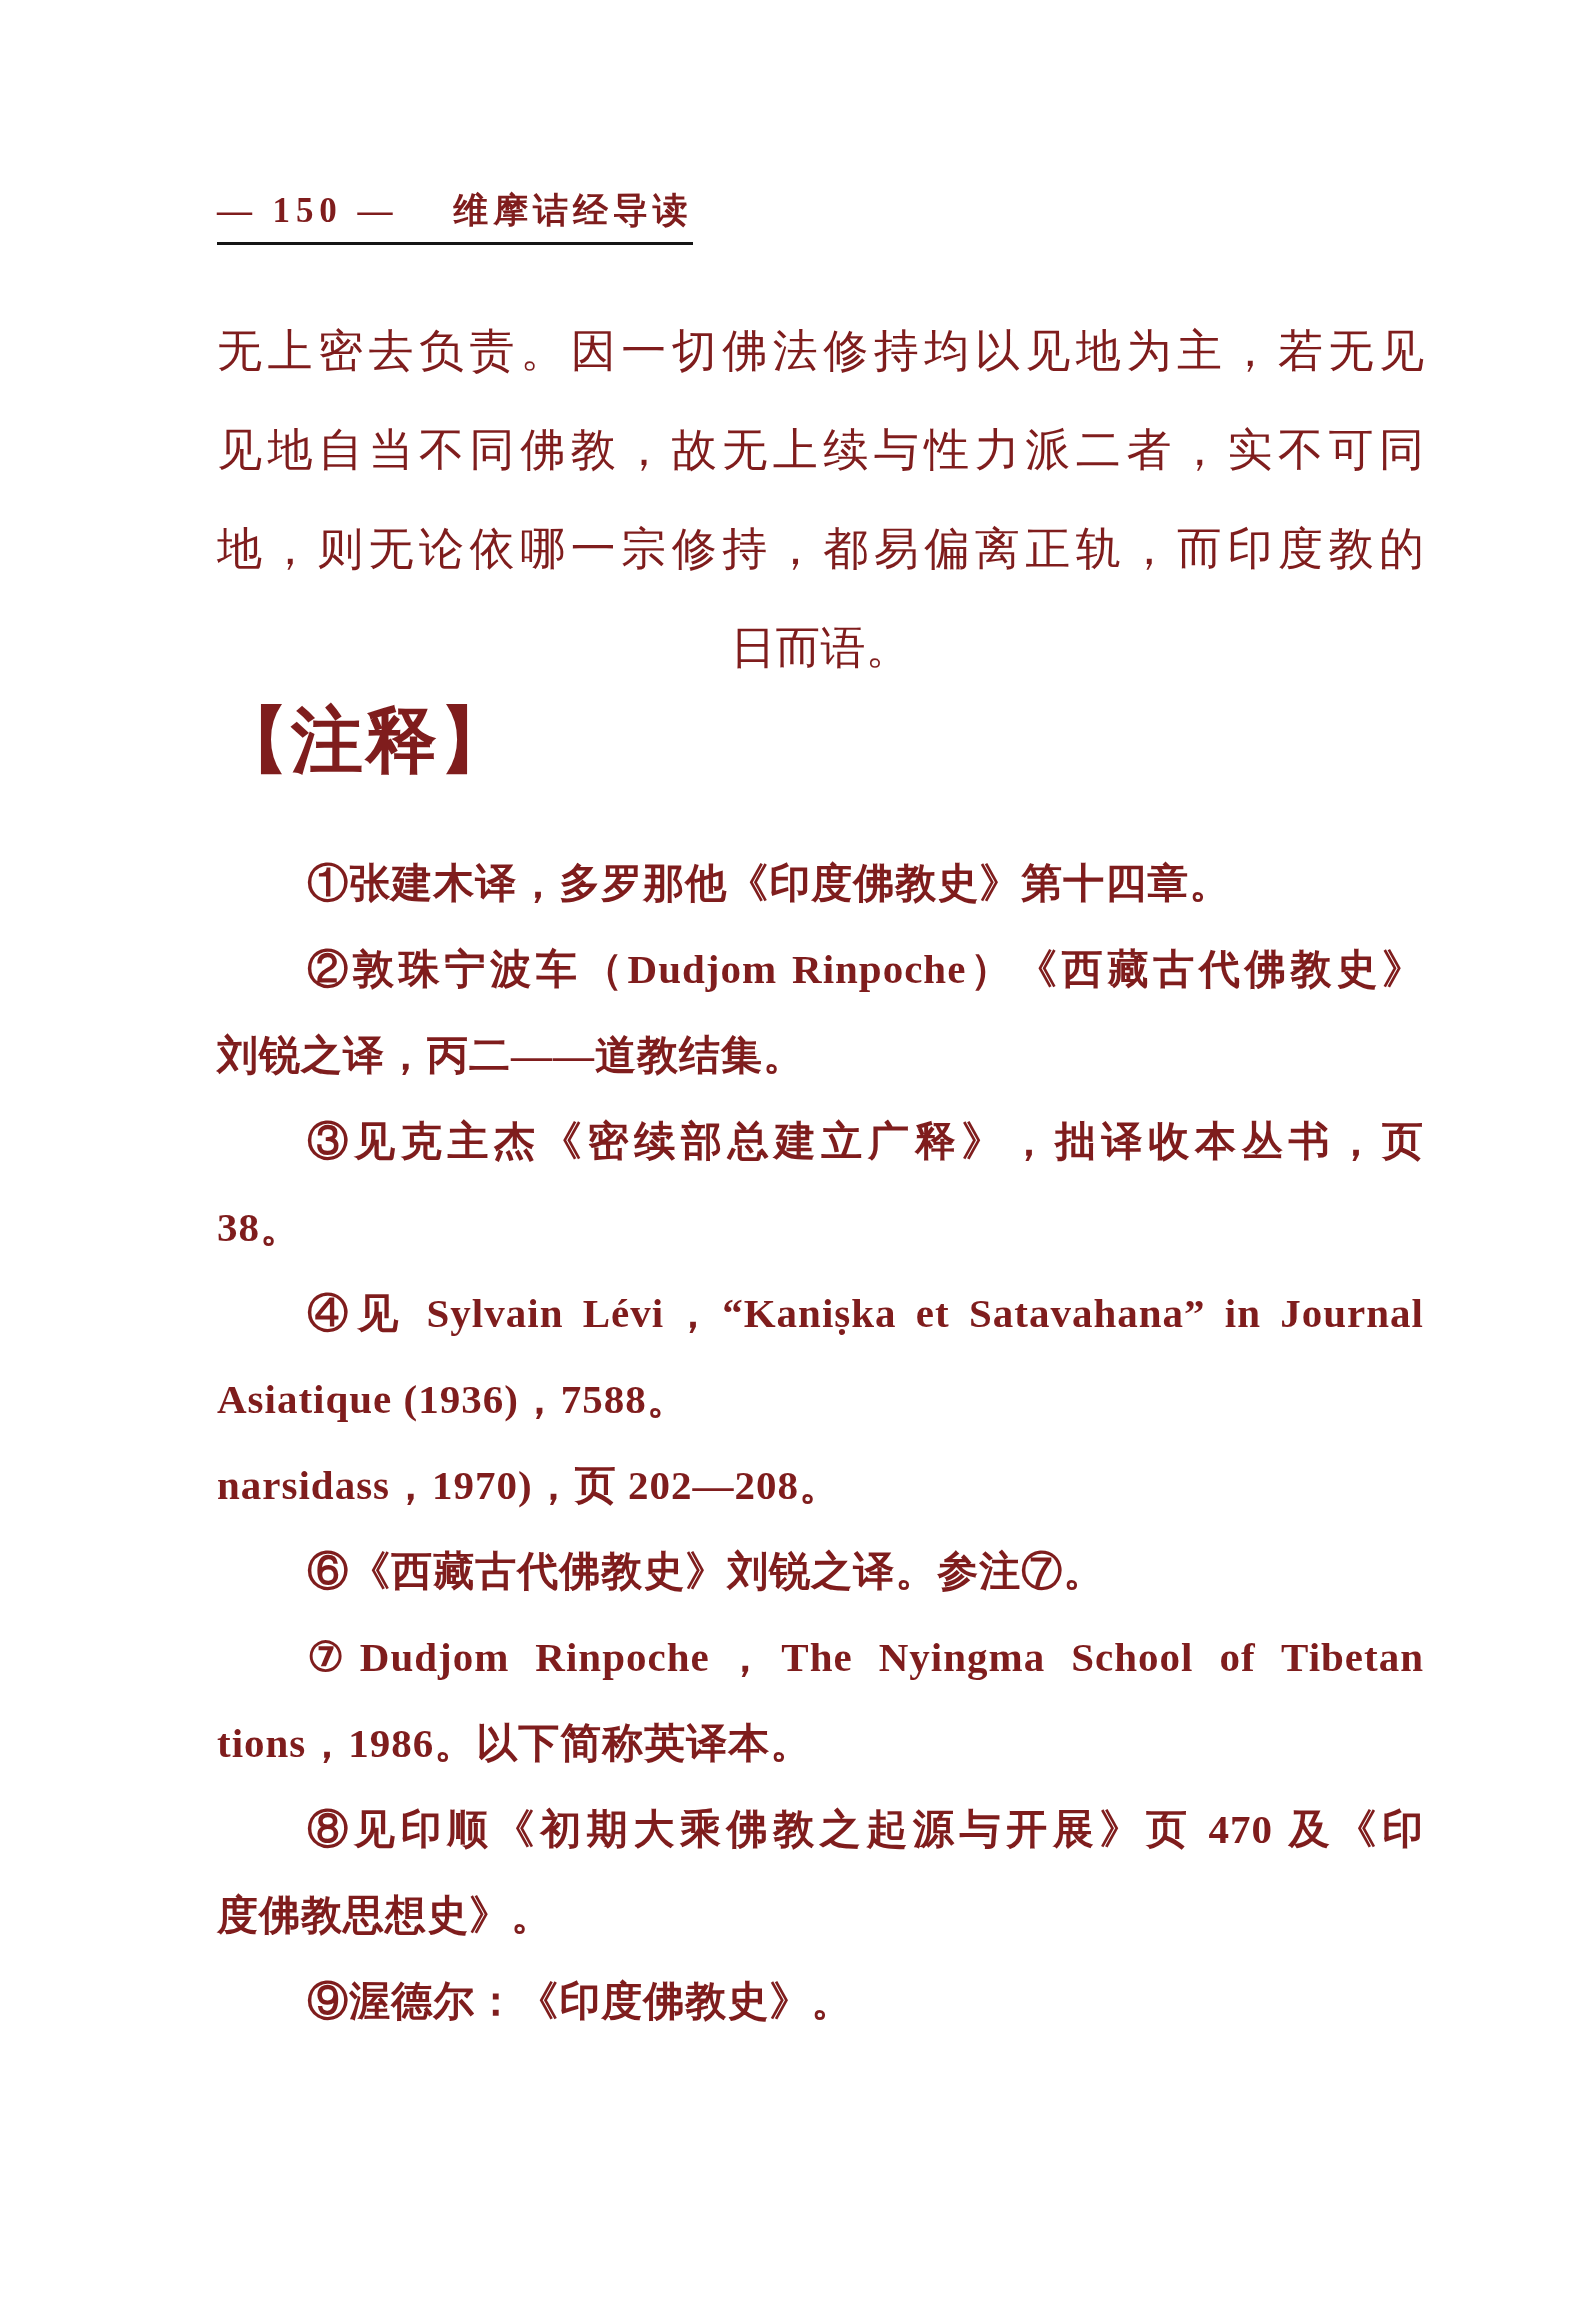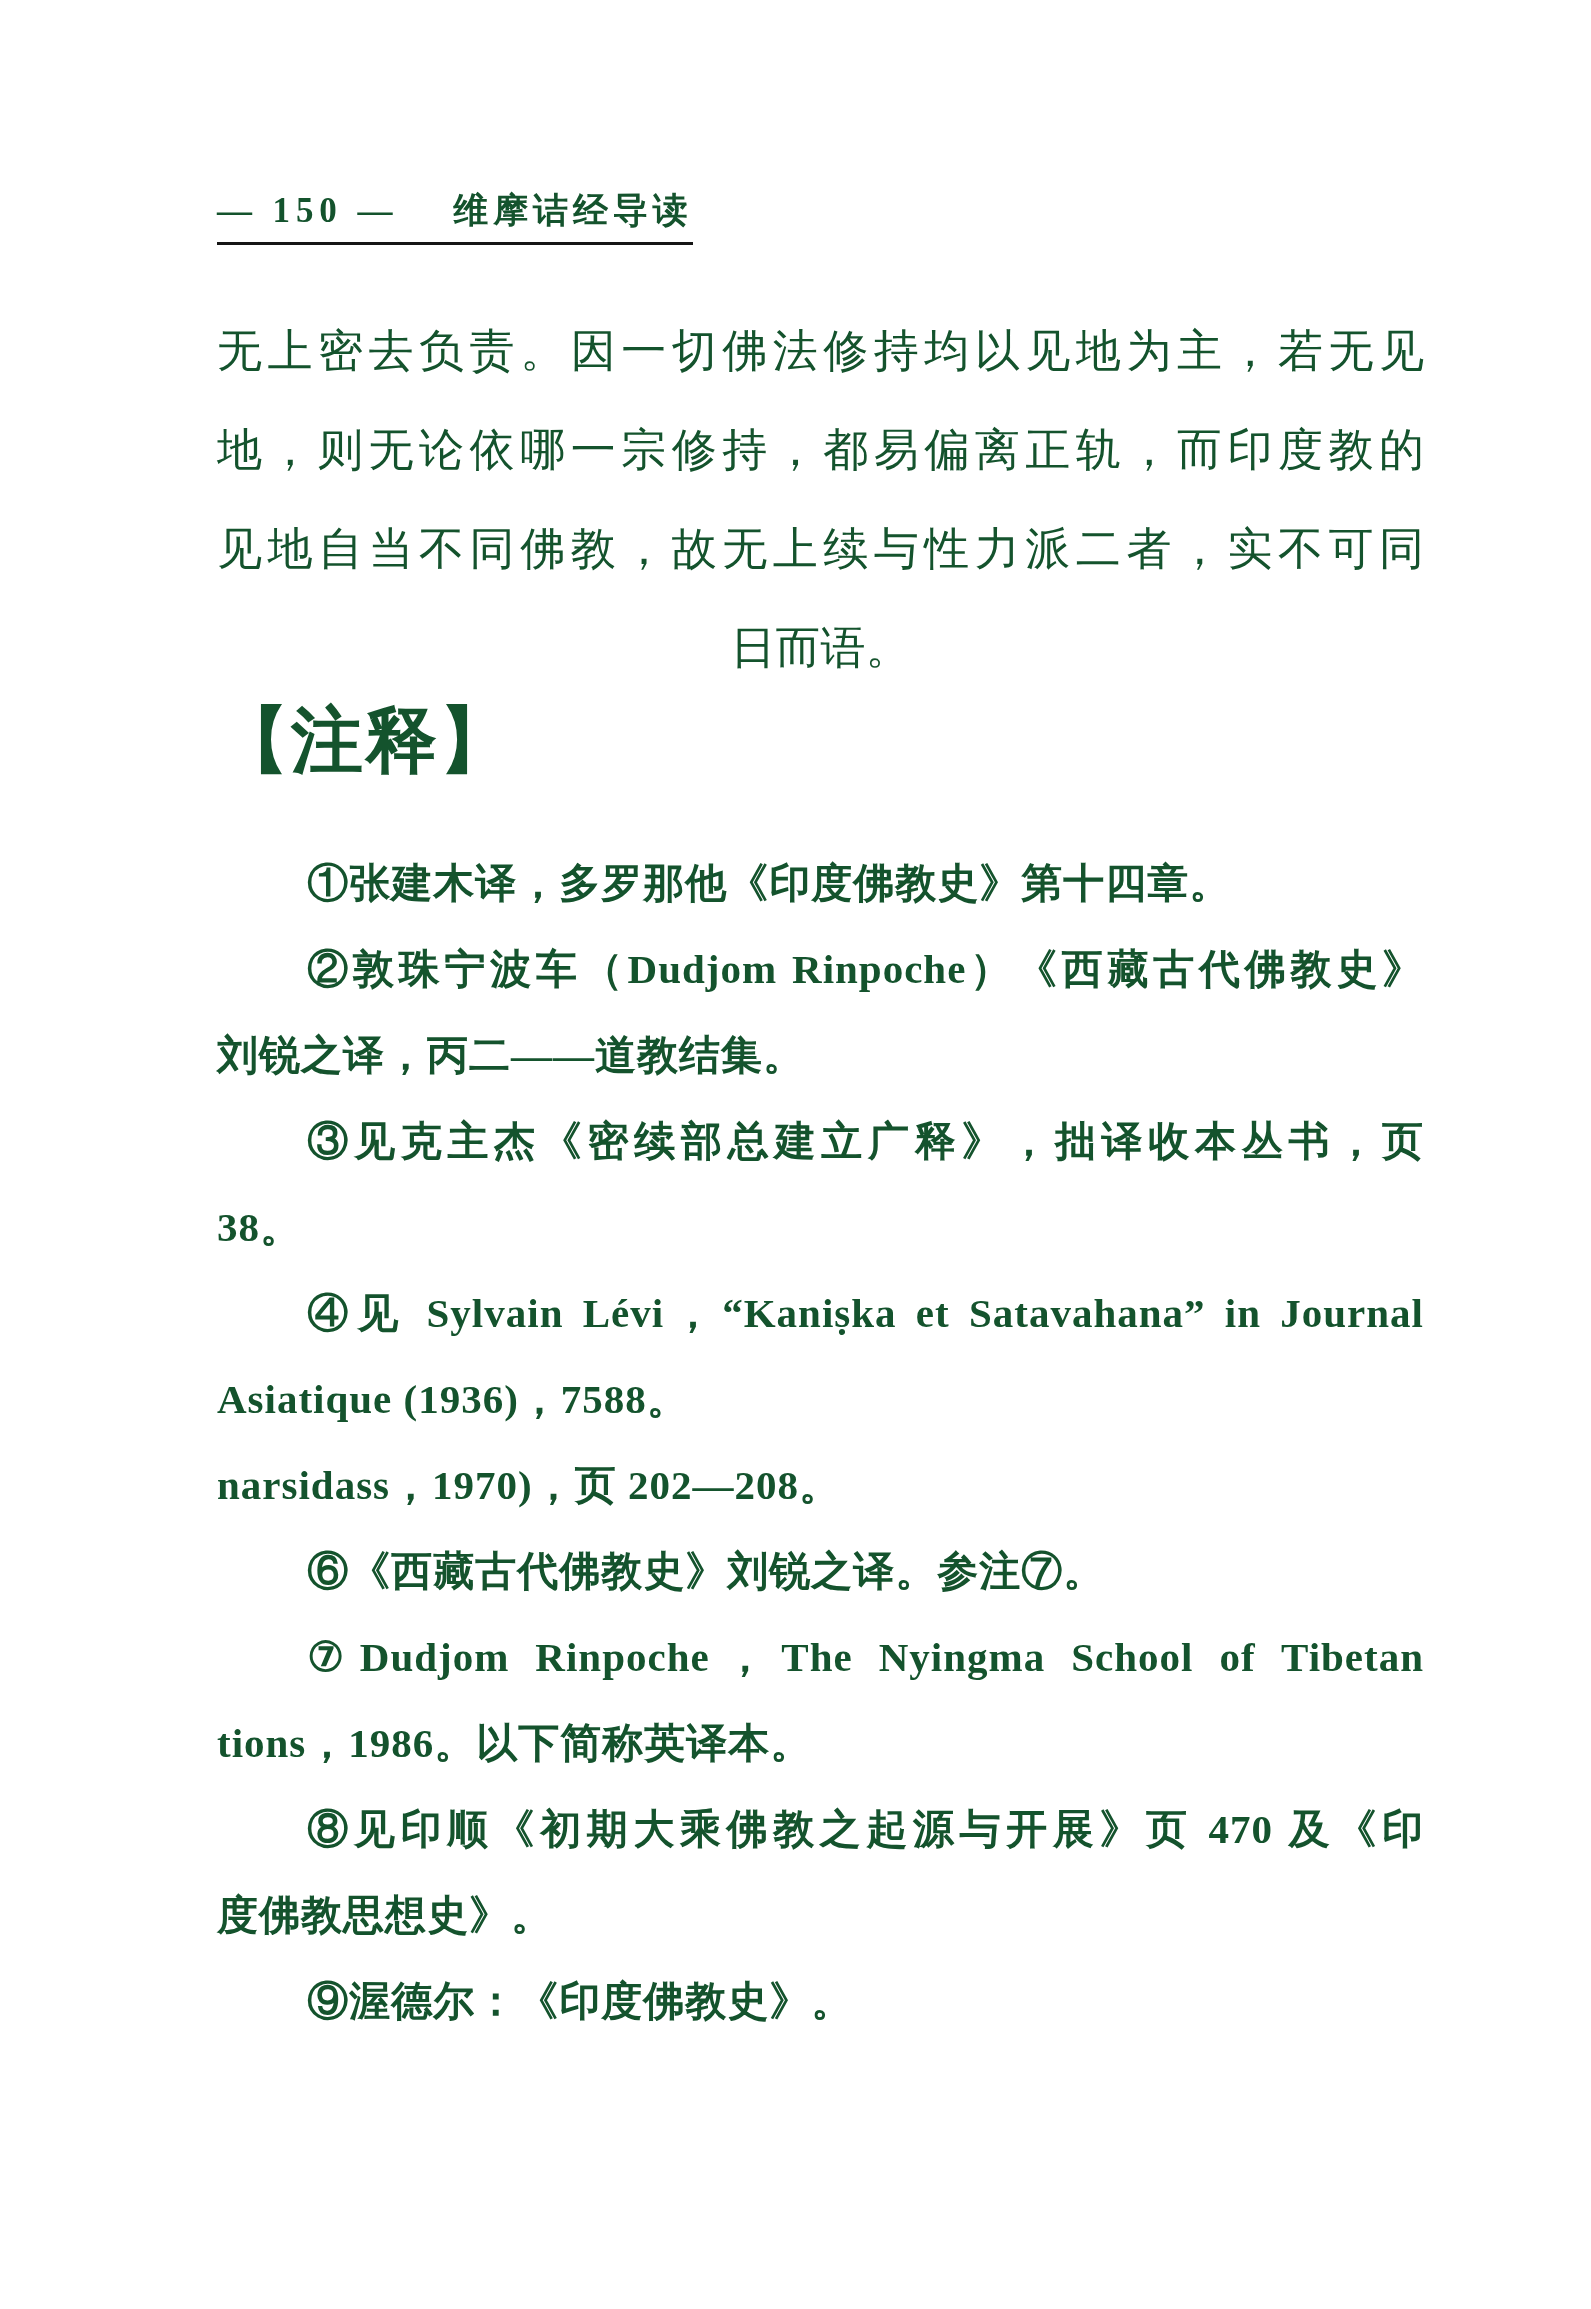--- a/index.html
+++ b/index.html
@@ -2,21 +2,21 @@
 <html><head>
 <meta charset="utf-8">
 <style>
   * { margin: 0; padding: 0; box-sizing: border-box; }
   html, body { background: #e8e8e8; }
   .page {
     position: relative;
     width: 1592px;
     height: 2309px;
     background: #ffffff;
-    color: #14532d;
+    color: #7f1d1d;
     font-family: "Liberation Serif", serif;
     overflow: hidden;
   }
   .content {
     padding: 191px 168px 0 217px;
   }
   
   .pageheader {
     display: inline-block;
     padding-bottom: 11.7px;
@@ -75,22 +75,22 @@
 
 <div class="page">
   <div class="content">
 
     <div class="pageheader">
       <span class="pagelabel">— 150 —</span><span class="booktitle">维摩诘经导读</span>
     </div>
 
     <div class="bodypara">
       <div class="line just">无上密去负责。因一切佛法修持均以见地为主，若无见</div>
+      <div class="line just">见地自当不同佛教，故无上续与性力派二者，实不可同</div>
       <div class="line just">地，则无论依哪一宗修持，都易偏离正轨，而印度教的</div>
-      <div class="line just">见地自当不同佛教，故无上续与性力派二者，实不可同</div>
       <div class="line">日而语。</div>
     </div>
 
     <div class="notes-heading">【注释】</div>
 
     <div class="notes">
       <div class="line ind">①张建木译，多罗那他《印度佛教史》第十四章。</div>
       <div class="line ind just">②敦珠宁波车（Dudjom Rinpoche）《西藏古代佛教史》</div>
       <div class="line">刘锐之译，丙二——道教结集。</div>
       <div class="line ind just">③见克主杰《密续部总建立广释》，拙译收本丛书，页</div>

